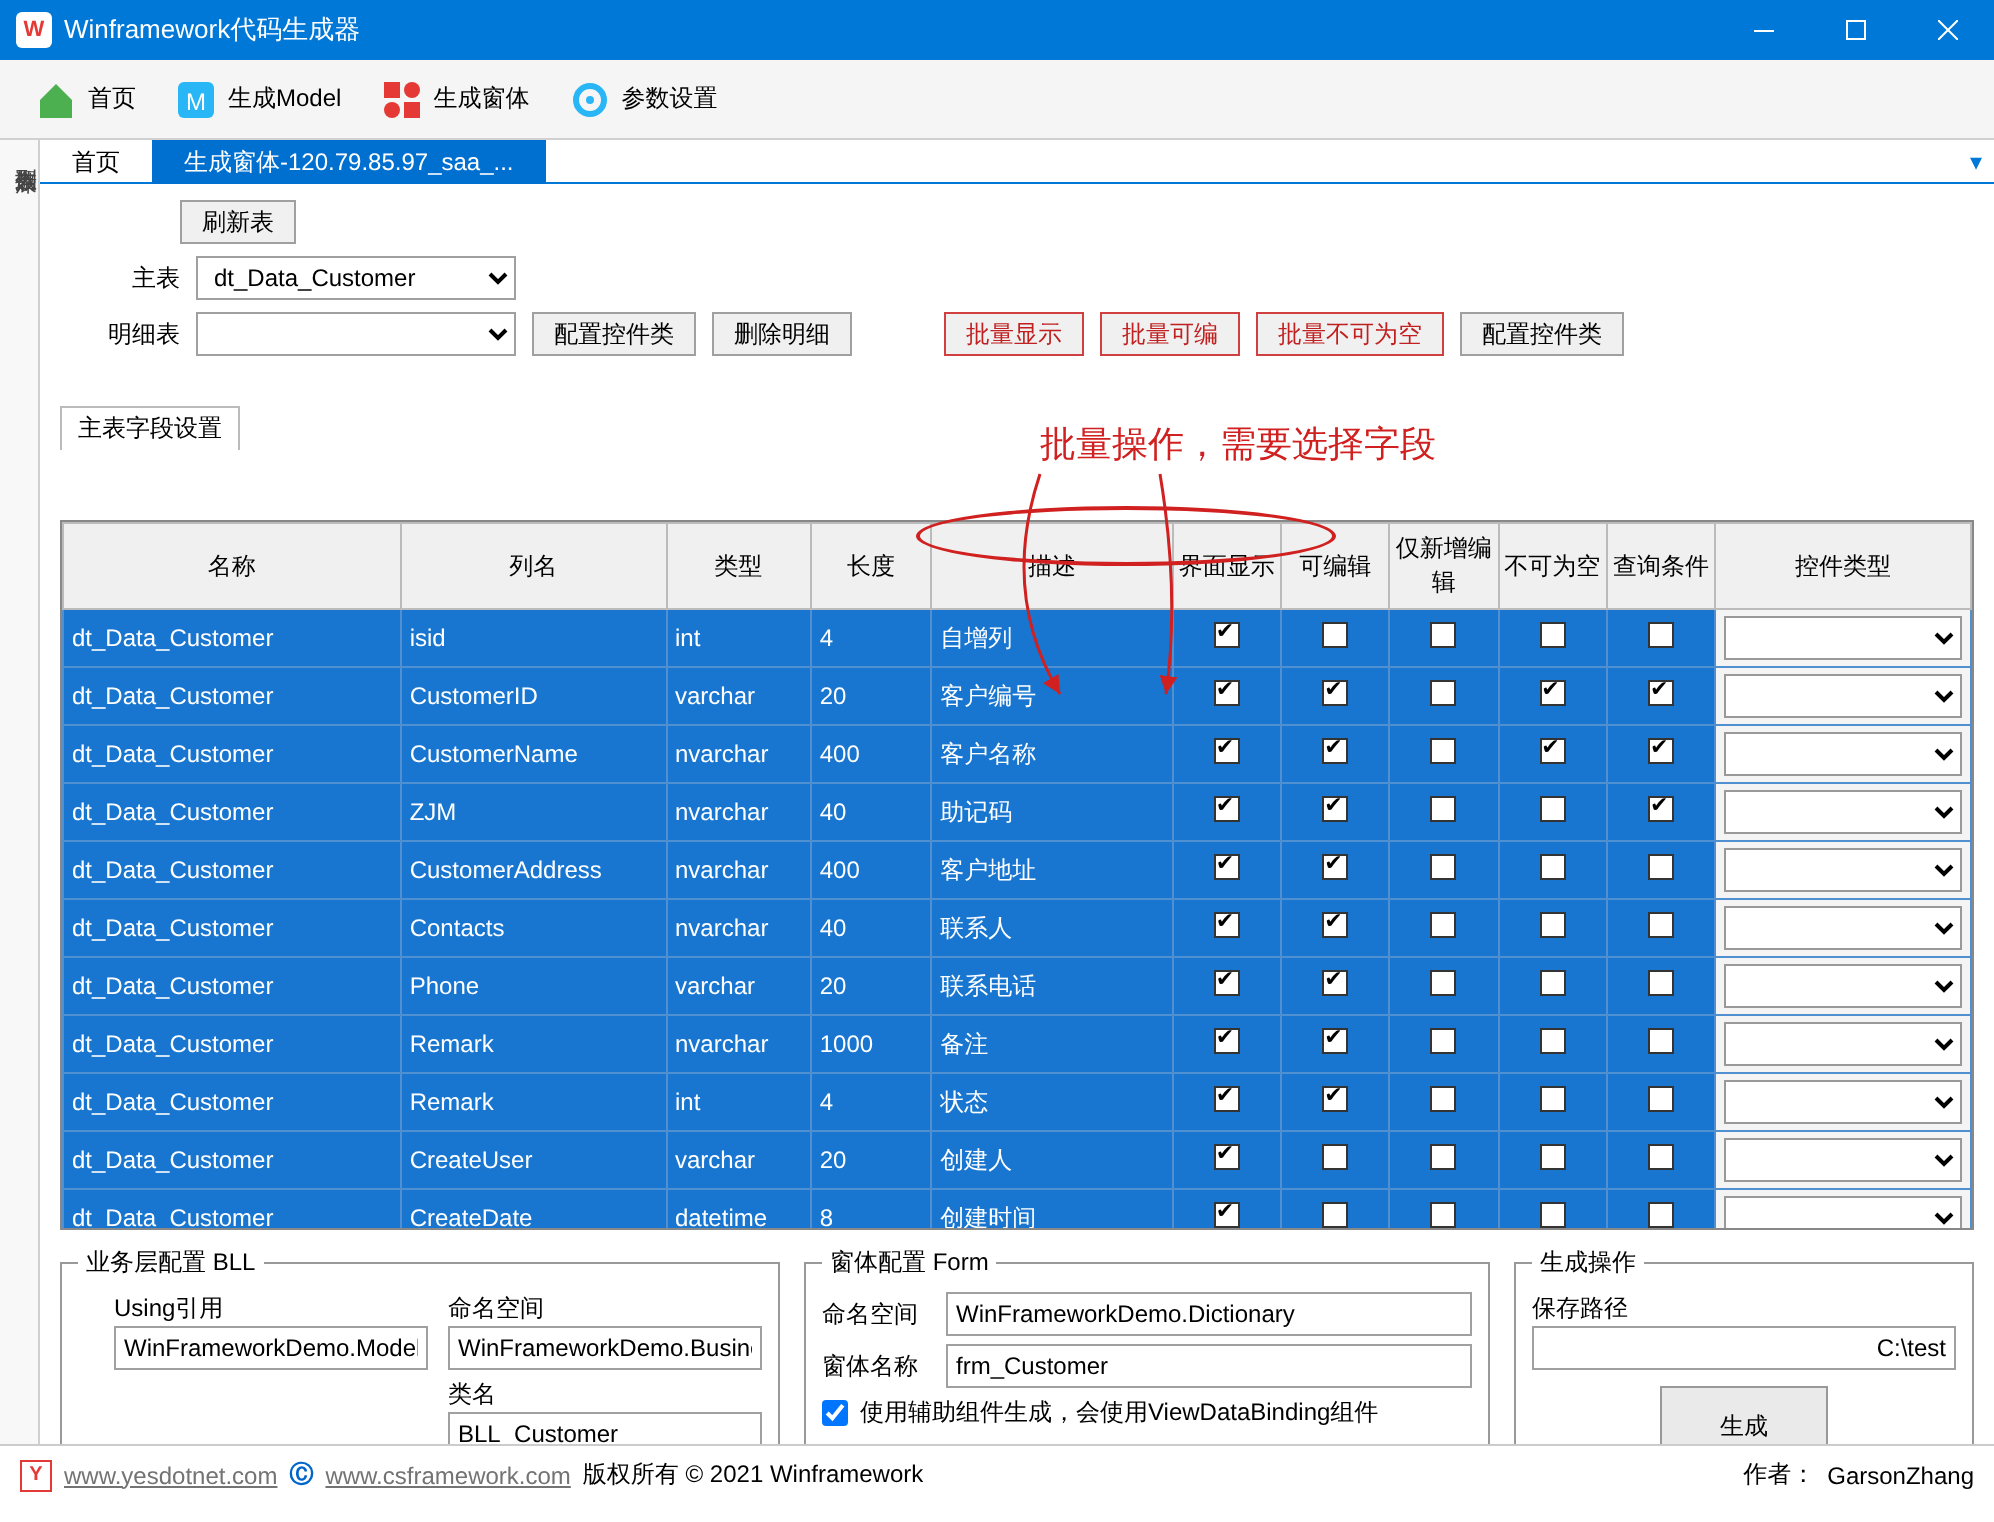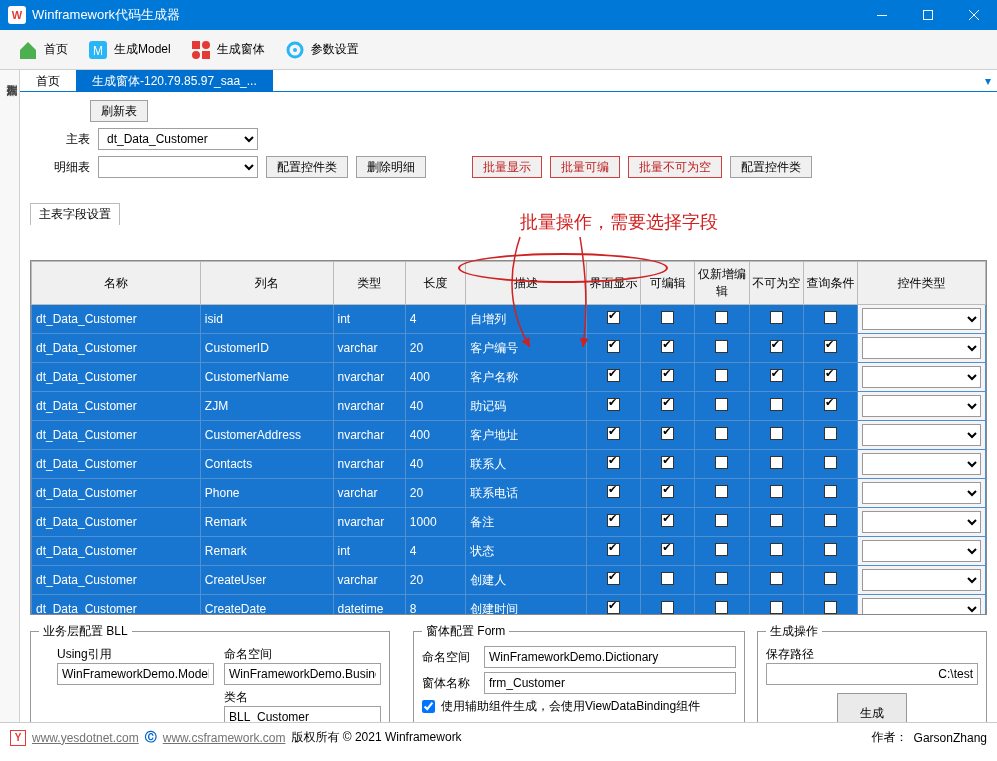--- a/index.html
+++ b/index.html
@@ -45,21 +45,21 @@
 .grid td.ctl { background:#f4f4f4; }
 .grid td.ctl select { width:100%; border:1px solid #999;}
 .chkbox { width:13px; height:13px; background:#fff; border:1px solid #333; display:inline-block; position:relative;}
 .chkbox.on::after { content:"✔"; position:absolute; top:-3px; left:0; font-size:11px; color:#000;}
 
 .bottom { display:flex; gap:12px; margin-top:8px;}
 fieldset { border:1px solid #999; padding:6px 8px 8px 8px;}
 legend { padding:0 4px;}
 .frow { display:flex; align-items:center; gap:6px; margin-bottom:4px;}
 .frow label { min-width:56px; }
-.bigbtn { width:70px; height:40px; border:1px solid #999; background:#eaeaea; cursor:pointer; margin:8px auto 0; display:block;}
+.bigbtn { width:84px; height:40px; border:1px solid #999; background:#eaeaea; cursor:pointer; margin:8px auto 0; display:block;}
 
 .footer { height:30px; border-top:1px solid #ccc; display:flex; align-items:center; padding:0 10px; gap:6px; font-size:12px;}
 .footer .link { color:#737373; text-decoration:underline; cursor:pointer;}
 .footer .flex { flex:1;}
 </style>
 </head>
 <body>
 
 <div class="titlebar">
   <span class="logo">W</span>
@@ -363,21 +363,21 @@
               <input type="text" style="width: 100%;" value="WinFrameworkDemo.Models">
             </div>
             <div style="flex:1;">
               <div>命名空间</div>
               <input type="text" style="width: 100%;" value="WinFrameworkDemo.Business">
               <div style="margin-top:4px;">类名</div>
               <input type="text" style="width: 100%;" value="BLL_Customer">
             </div>
           </div>
         </fieldset>
-        <fieldset style="flex:1;margin-left:11px;">
+        <fieldset style="flex:1;">
           <legend>窗体配置 Form</legend>
           <div class="frow">
               <label>命名空间</label>
               <input type="text" style="flex: 1 1 0%;" value="WinFrameworkDemo.Dictionary">
             </div>
           <div class="frow">
               <label>窗体名称</label>
               <input type="text" style="flex: 1 1 0%;" value="frm_Customer">
             </div>
           <div class="frow">

